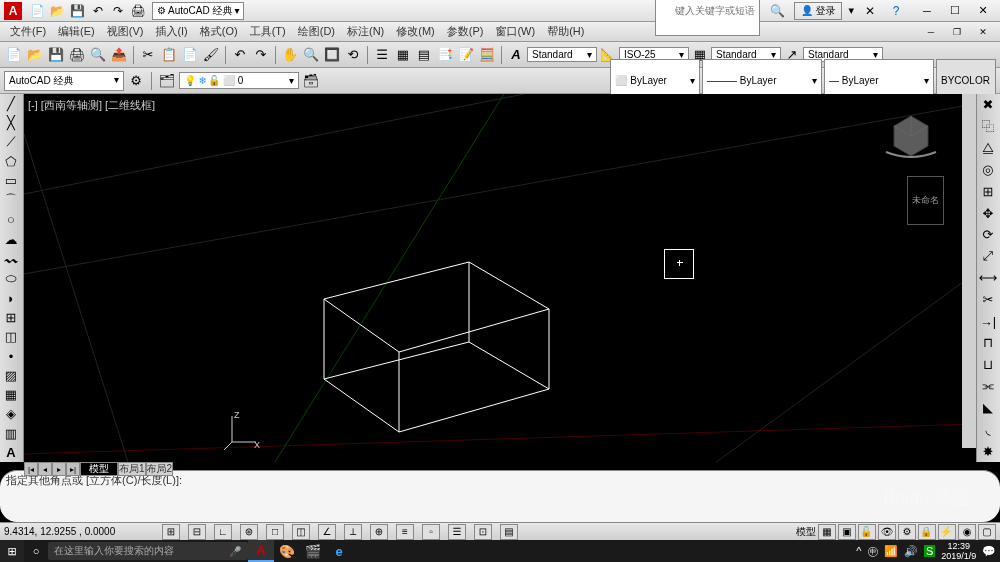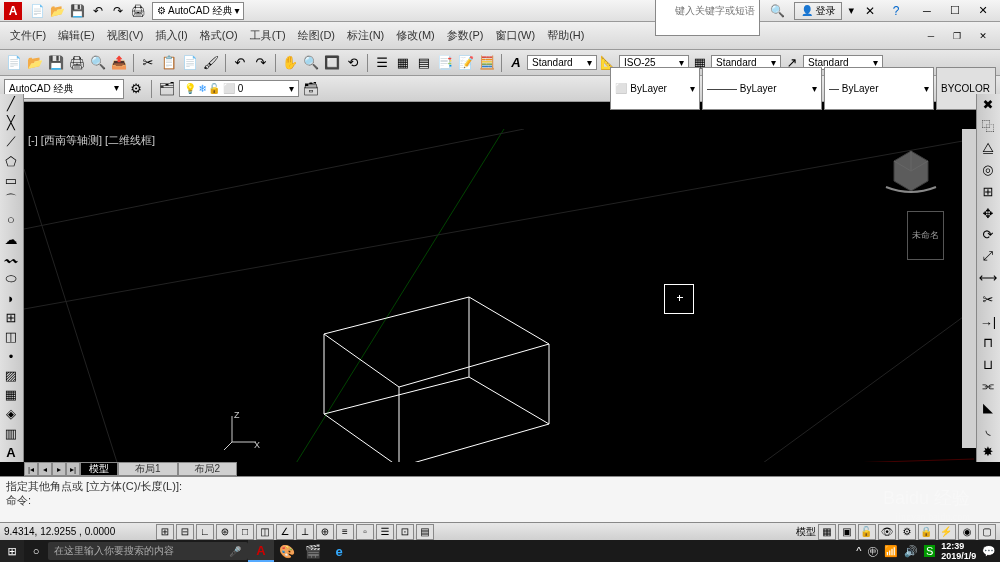--- a/index.html
+++ b/index.html
@@ -10,21 +10,21 @@
     .autocad-logo { width: 18px; height: 18px; background: #c00; color: #fff; font-weight: bold; font-size: 12px; display: flex; align-items: center; justify-content: center; margin-right: 6px; }
     .qat-icon { width: 18px; height: 18px; display: inline-flex; align-items: center; justify-content: center; margin: 0 1px; cursor: pointer; font-size: 12px; }
     .workspace-dropdown { border: 1px solid #888; background: #fff; padding: 1px 4px; font-size: 10px; margin: 0 4px; display: flex; align-items: center; gap: 2px; }
     .search-box { background: #fff; border: 1px solid #888; padding: 19px 4px; font-size: 10px; color: #888; width: 105px; margin-left: auto; text-align: right; }
     .title-right { display: flex; align-items: center; gap: 6px; margin-left: 8px; }
     .login-btn { border: 1px solid #888; padding: 1px 6px; font-size: 10px; display: flex; align-items: center; gap: 2px; }
     .win-controls { display: flex; gap: 2px; margin-left: 8px; }
     .win-btn { width: 26px; height: 16px; display: flex; align-items: center; justify-content: center; cursor: pointer; font-size: 11px; }
     
     
-    .menu-bar { height: 28px; background: linear-gradient(#f0f0f0, #d8d8d8); display: flex; align-items: center; padding: 0 4px; border-bottom: 1px solid #999; }
+    .menu-bar { height: 20px; background: linear-gradient(#f0f0f0, #d8d8d8); display: flex; align-items: center; padding: 0 4px; border-bottom: 1px solid #999; }
     .menu-item { padding: 2px 6px; font-size: 11px; cursor: pointer; color: #333; }
     
     
     .main-toolbar { height: 26px; background: linear-gradient(#e8e8e8, #d0d0d0); display: flex; align-items: center; padding: 0 4px; border-bottom: 1px solid #999; gap: 1px; }
     .tb-icon { width: 20px; height: 20px; display: inline-flex; align-items: center; justify-content: center; cursor: pointer; font-size: 13px; border: 1px solid transparent; }
     .tb-sep { width: 1px; height: 18px; background: #888; margin: 0 3px; }
     .style-dropdown { border: 1px solid #888; background: #fff; padding: 1px 4px; font-size: 10px; min-width: 70px; display: flex; align-items: center; justify-content: space-between; }
     
     
     .layer-toolbar { height: 26px; background: linear-gradient(#e8e8e8, #d0d0d0); display: flex; align-items: center; padding: 0 4px; border-bottom: 1px solid #999; gap: 2px; }
@@ -34,56 +34,56 @@
     
     
     .left-toolbar { position: absolute; left: 0; top: 94px; width: 24px; background: linear-gradient(to right, #e0e0e0, #c8c8c8); bottom: 100px; display: flex; flex-direction: column; border-right: 1px solid #888; }
     .left-toolbar .tb-icon { width: 22px; height: 22px; }
     
     
     .right-toolbar { position: absolute; right: 0; top: 94px; width: 24px; background: linear-gradient(to left, #e0e0e0, #c8c8c8); bottom: 100px; display: flex; flex-direction: column; border-left: 1px solid #888; }
     .right-toolbar .tb-icon { width: 22px; height: 22px; }
     
     
-    .drawing-area { position: absolute; left: 24px; right: 24px; top: 94px; bottom: 100px; background: #000; overflow: hidden; margin-top: 35px; }
+    .drawing-area { position: absolute; left: 24px; right: 24px; top: 94px; bottom: 100px; background: #000; overflow: hidden; }
     .viewport-label { position: absolute; top: 4px; left: 4px; color: #ccc; font-size: 11px; }
     .viewcube { position: absolute; top: 10px; right: 30px; width: 70px; height: 70px; }
     .unnamed-label { position: absolute; top: 82px; right: 32px; color: #999; font-size: 9px; border: 1px solid #555; padding: 17px 4px; }
     .crosshair { position: absolute; top: 155px; left: 640px; width: 30px; height: 30px; border: 1px solid #fff; }
     .crosshair::before { content: ""; position: absolute; left: 12px; top: 12px; width: 6px; height: 1px; background: #fff; }
     .crosshair::after { content: ""; position: absolute; left: 14px; top: 10px; width: 1px; height: 6px; background: #fff; }
     .ucs-icon { position: absolute; bottom: 12px; left: 200px; width: 40px; height: 40px; color: #ccc; font-size: 10px; }
     .scrollbar-h { position: absolute; bottom: 0; left: 0; right: 14px; height: 14px; background: #d0d0d0; }
     .scrollbar-v { position: absolute; right: 0; top: 0; bottom: 14px; width: 14px; background: #d0d0d0; }
     
     
     .model-tabs { position: absolute; left: 24px; bottom: 86px; height: 14px; display: flex; font-size: 10px; z-index: 10; }
     .tab-nav { width: 14px; height: 14px; background: #c0c0c0; border: 1px solid #888; display: flex; align-items: center; justify-content: center; cursor: pointer; font-size: 8px; }
     .model-tab { padding: 0 8px; background: #000; color: #fff; border: 1px solid #888; height: 14px; display: flex; align-items: center; cursor: pointer; }
-    .layout-tab { padding: 0 16px; background: #d0d0d0; color: #333; border: 1px solid #888; height: 14px; display: flex; align-items: center; cursor: pointer; text-align: right; }
-    
-    
-    .command-area { position: absolute; left: 0; right: 0; bottom: 40px; height: 46px; background: #f5f5f5; border-top: 1px solid #888; font-family: "SimSun", monospace; font-size: 11px; color: #333; padding: 2px 6px; }
+    .layout-tab { padding: 0 0; background: #d0d0d0; color: #333; border: 1px solid #888; height: 14px; display: flex; align-items: center; cursor: pointer; text-align: right; }
+    
+    
+    .command-area { position: absolute; left: 0; right: 0; bottom: 40px; height: 52px; background: #f5f5f5; border-top: 1px solid #888; font-family: "SimSun", monospace; font-size: 11px; color: #333; padding: 2px 6px; border-radius: 17px; }
     .command-line { line-height: 14px; }
     
     
-    .status-bar { position: absolute; left: 0; right: 0; bottom: 22px; height: 18px; background: linear-gradient(#e8e8e8, #d0d0d0); display: flex; align-items: center; border-top: 1px solid #888; font-size: 10px; padding: 0 4px; gap: 2px; }
+    .status-bar { position: absolute; left: 0; right: 0; bottom: 22px; height: 18px; background: linear-gradient(#e8e8e8, #d0d0d0); display: flex; align-items: center; border-top: 1px solid #888; font-size: 10px; padding: 0 4px; gap: 8px; }
     .coord-display { min-width: 150px; }
     .status-icon { width: 18px; height: 16px; border: 1px solid #888; background: #e0e0e0; display: flex; align-items: center; justify-content: center; cursor: pointer; font-size: 10px; }
     .status-right { margin-left: auto; display: flex; gap: 2px; align-items: center; }
     
     
     .win-taskbar { position: absolute; left: 0; right: 0; bottom: 0; height: 22px; background: #1a1a1a; display: flex; align-items: center; color: #fff; }
     .win-start { width: 24px; height: 22px; display: flex; align-items: center; justify-content: center; background: #222; }
     .win-search { width: 24px; height: 22px; display: flex; align-items: center; justify-content: center; }
     .win-search-box { background: #333; height: 18px; width: 200px; display: flex; align-items: center; padding: 0 6px; color: #aaa; font-size: 10px; border-radius: 2px; }
     .taskbar-icon { width: 26px; height: 22px; display: flex; align-items: center; justify-content: center; cursor: pointer; font-size: 13px; }
     .taskbar-right { margin-left: auto; display: flex; align-items: center; gap: 6px; padding-right: 4px; font-size: 9px; }
     .tray-icon { font-size: 11px; }
-    .clock { text-align: left; line-height: 10px; font-weight: bold; }
+    .clock { text-align: center; line-height: 10px; }
     
     
     .watermark { position: absolute; bottom: 52px; right: 30px; color: rgba(255,255,255,0.3); font-size: 18px; pointer-events: none; }
     .watermark-sub { position: absolute; bottom: 40px; right: 30px; color: rgba(255,255,255,0.2); font-size: 10px; pointer-events: none; font-family: Liberation Serif, serif; }
     
     svg { display: block; }
   </style>
 </head>
 <body>
 
@@ -318,21 +318,20 @@
   <div class="tab-nav">▸</div>
   <div class="tab-nav">▸|</div>
   <div class="model-tab">模型</div>
   <div class="layout-tab">布局1</div>
   <div class="layout-tab">布局2</div>
   <div class="scrollbar-h" style="position:static;flex:1;height:14px"></div>
 </div>
 
 <div class="command-area">
   <div class="command-line">指定其他角点或 [立方体(C)/长度(L)]:</div>
-  <div class="command-line">命令:</div>
 </div>
 
 <div class="status-bar">
   <div class="coord-display">9.4314,   12.9255 ,  0.0000</div>
   <div class="status-icon">⊞</div>
   <div class="status-icon">⊟</div>
   <div class="status-icon">∟</div>
   <div class="status-icon">⊛</div>
   <div class="status-icon">□</div>
   <div class="status-icon">◫</div>

